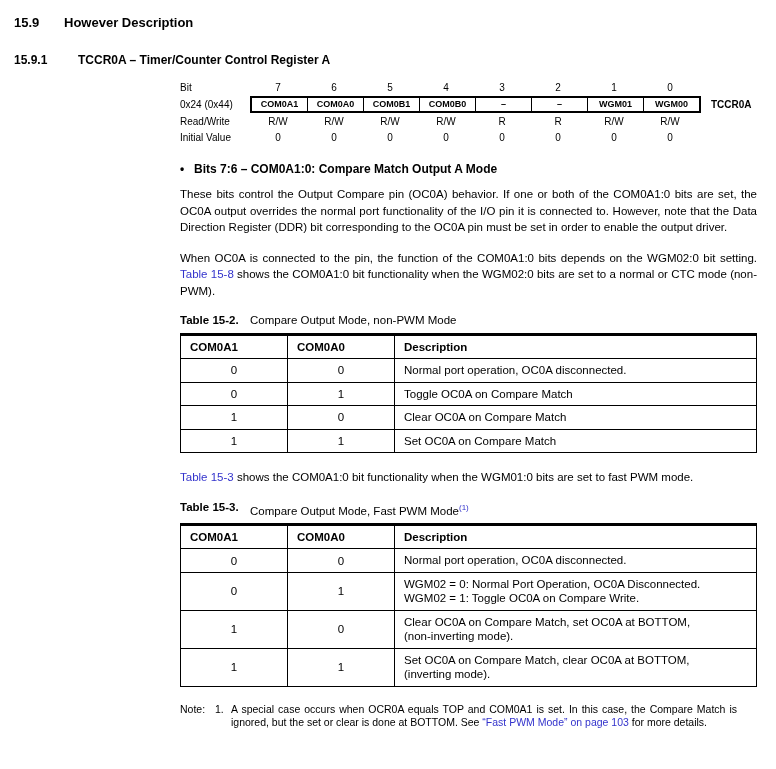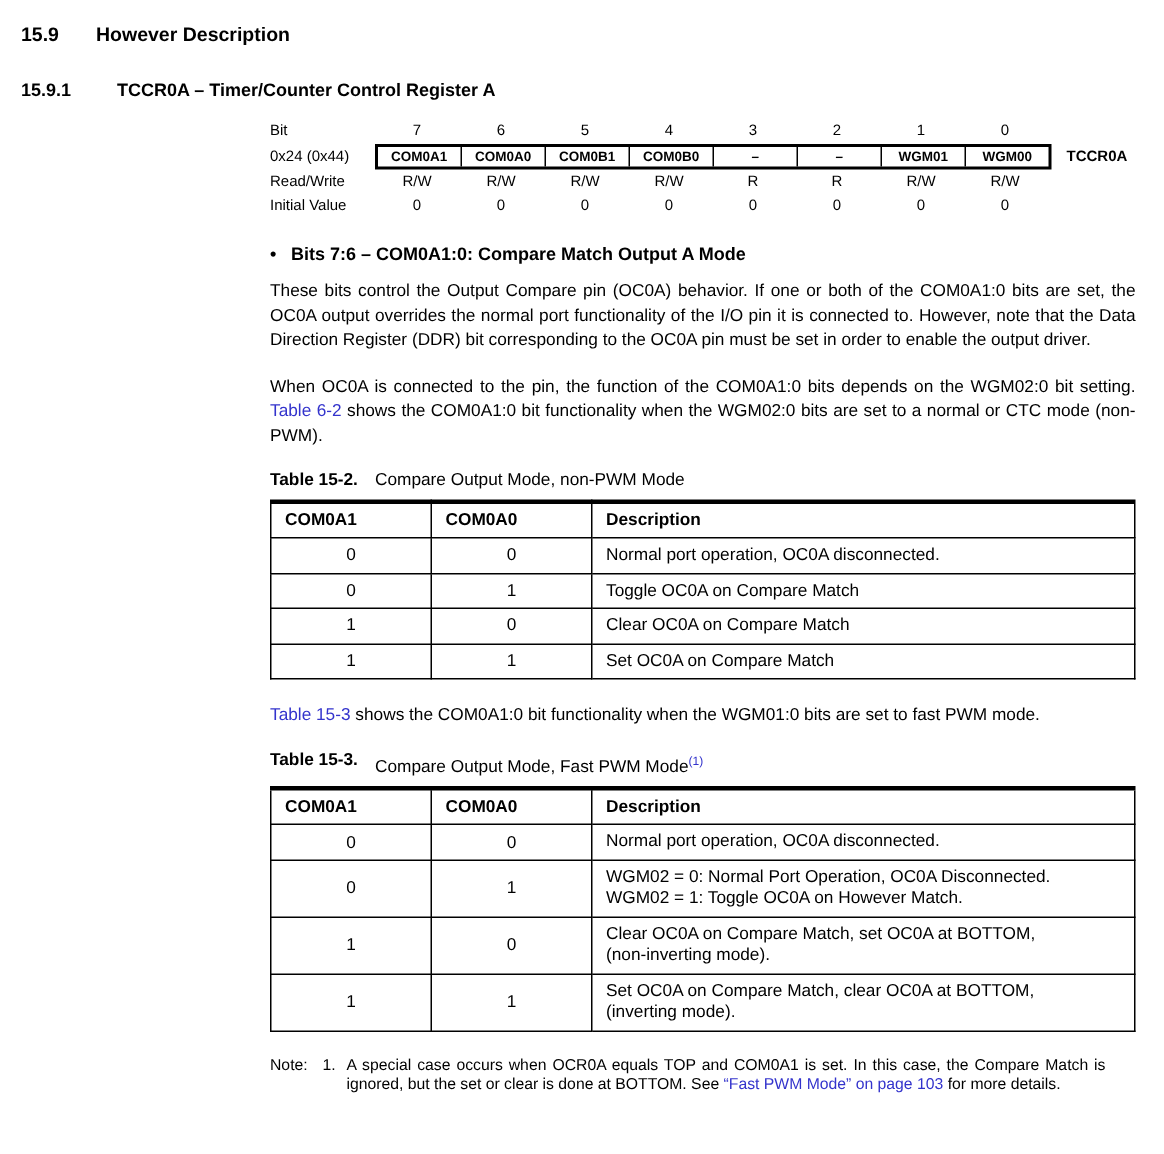--- a/index.html
+++ b/index.html
@@ -137,21 +137,21 @@
       </div>
     </div>
 
     <div class="bullet-head">
       <span class="bullet">•</span>
       <span class="bh-text">Bits 7:6 – COM0A1:0: Compare Match Output A Mode</span>
     </div>
 
     <p class="body">These bits control the Output Compare pin (OC0A) behavior. If one or both of the COM0A1:0 bits are set, the OC0A output overrides the normal port functionality of the I/O pin it is connected to. However, note that the Data Direction Register (DDR) bit corresponding to the OC0A pin must be set in order to enable the output driver.</p>
 
-    <p class="body"><span>When OC0A is connected to the pin, the function of the COM0A1:0 bits depends on the WGM02:0 bit setting. </span><a class="link">Table 6-2</a><span> shows the COM0A1:0 bit functionality when the WGM02:0 bits are set to a normal or CTC mode (non-PWM).</span></p>
+    <p class="body"><span>When OC0A is connected to the pin, the function of the COM0A1:0 bits depends on the WGM02:0 bit setting. </span><a class="link">Table 15-8</a><span> shows the COM0A1:0 bit functionality when the WGM02:0 bits are set to a normal or CTC mode (non-PWM).</span></p>
 
     <div class="caption">
       <span class="cap-label">Table 15-2.</span>
       <span class="cap-title">Compare Output Mode, non-PWM Mode</span>
     </div>
     <table class="dtable">
       <thead>
         <tr>
           <th class="c1">COM0A1</th>
           <th class="c2">COM0A0</th>
@@ -200,21 +200,21 @@
         <tr>
           <td class="val">0</td>
           <td class="val">0</td>
           <td class="desc">Normal port operation, OC0A disconnected.</td>
         </tr>
         <tr>
           <td class="val">0</td>
           <td class="val">1</td>
           <td class="desc">
             <div>WGM02 = 0: Normal Port Operation, OC0A Disconnected.</div>
-            <div>WGM02 = 1: Toggle OC0A on However Match.</div>
+            <div>WGM02 = 1: Toggle OC0A on Compare Write.</div>
           </td>
         </tr>
         <tr>
           <td class="val">1</td>
           <td class="val">0</td>
           <td class="desc">
             <div>Clear OC0A on Compare Match, set OC0A at BOTTOM,</div>
             <div>(non-inverting mode).</div>
           </td>
         </tr>

